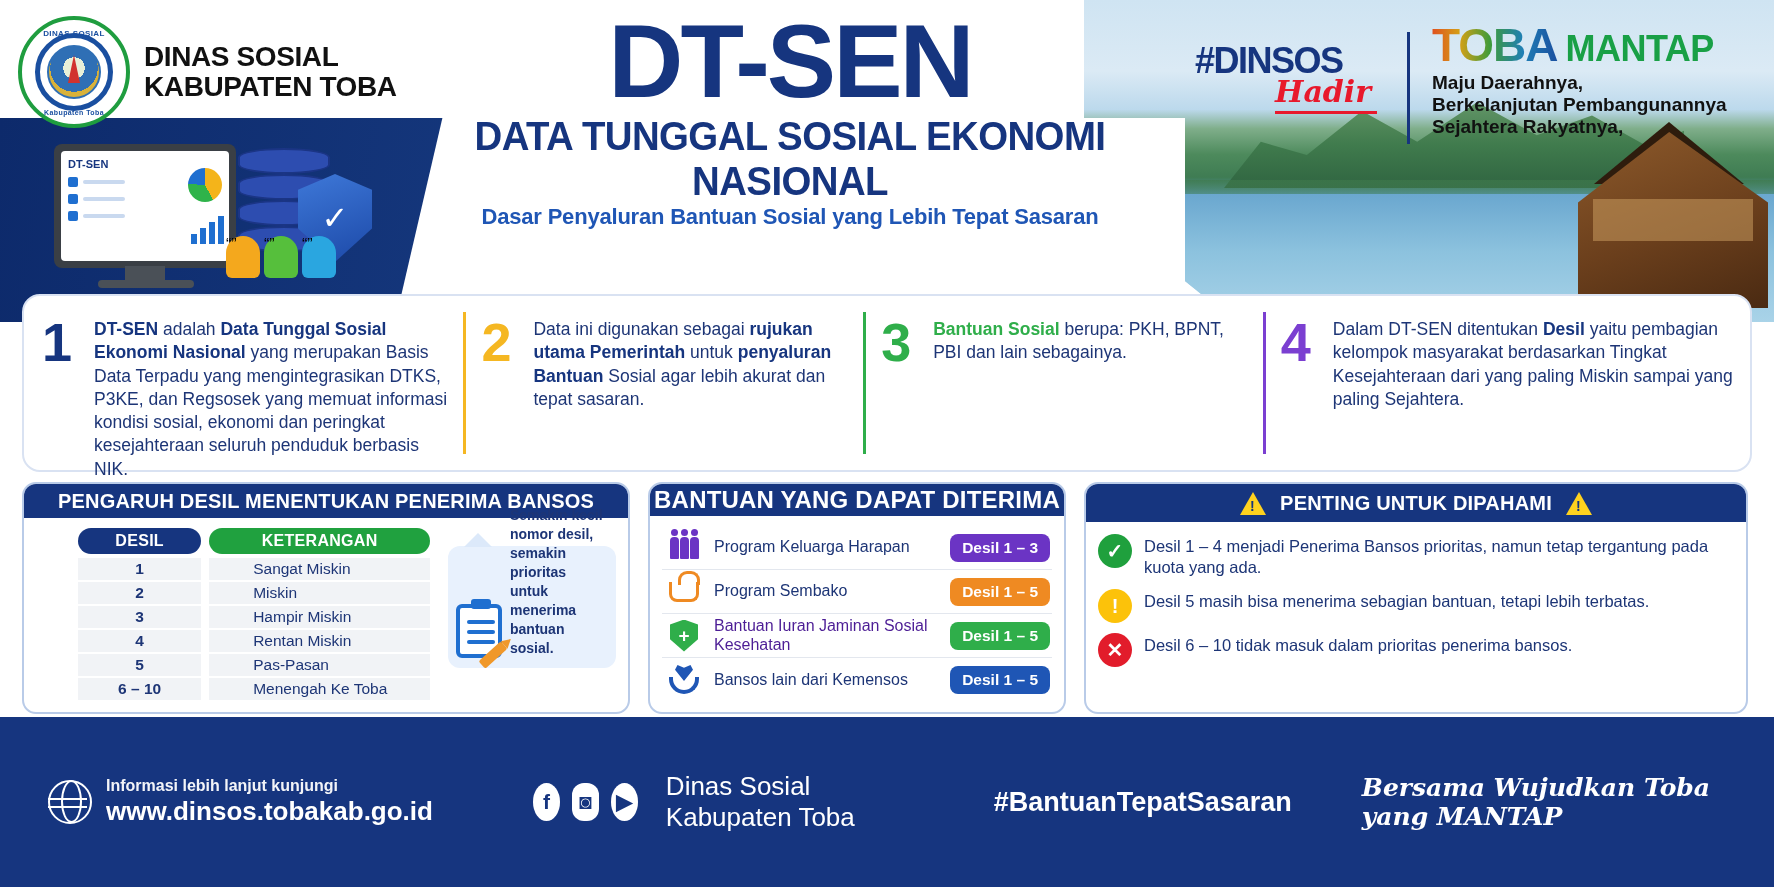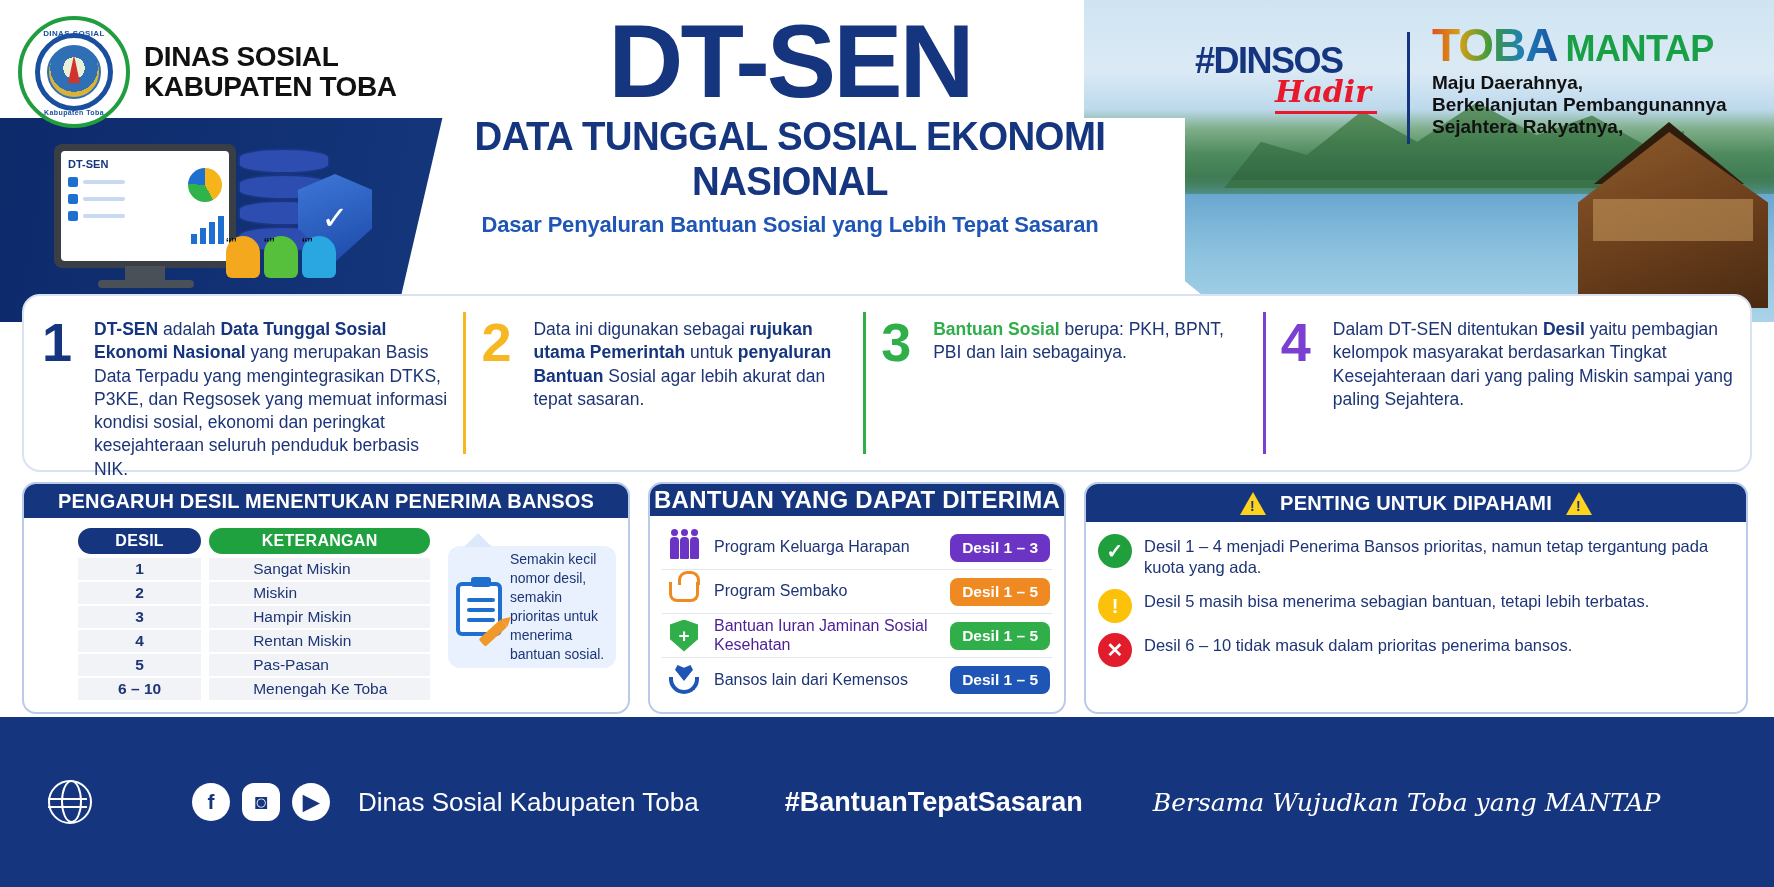--- a/index.html
+++ b/index.html
@@ -120,21 +120,21 @@
     font-size: 104px; font-weight: 900; color: #16357f;
     letter-spacing: -3px; line-height: .96;
   }
   .t-sub {
     font-size: 40px; font-weight: 900; color: #16357f;
     letter-spacing: -0.6px; margin-top: 2px;
     transform: scaleX(.96); transform-origin: center;
   }
   .t-tag {
     font-size: 22px; font-weight: 700; color: #1f56b5;
-    margin-top: 8px; letter-spacing: -0.2px;
+    letter-spacing: -0.2px;
   }
 
   .brand-right {
     position: absolute; left: 1195px; top: 22px;
     display: flex; align-items: flex-start; gap: 22px;
   }
   .hash-wrap { position: relative; width: 190px; padding-top: 18px; }
   .hash-line {
     font-size: 36px; font-weight: 900; color: #16357f; letter-spacing: -1.5px;
   }
@@ -270,22 +270,23 @@
   .td {
     height: 24px; background: #f1f3f6; border-bottom: 2px solid #ffffff;
     font-size: 15.5px; color: #1d3576; display: flex; align-items: center;
   }
   .td-desil { width: 124px; justify-content: center; font-weight: 700; }
   .td-ket { width: 222px; padding-left: 44px; }
 
   .tip {
     width: 186px; margin-left: 18px; margin-top: 18px;
     background: #e8f1fd; border-radius: 12px; padding: 10px 10px 10px 8px;
-    display: flex; gap: 8px; align-items: center; position: relative;
+    display: flex; gap: 8px; align-items: flex-end; position: relative;
     height: 122px;
+    font-weight: bold;
   }
   .tip:before {
     content: ""; position: absolute; left: 16px; top: -13px;
     border-left: 14px solid transparent; border-right: 14px solid transparent;
     border-bottom: 14px solid #dce9fa;
   }
   .clip {
     width: 46px; height: 54px; background: #ffffff; border: 4px solid #1f6fd0;
     border-radius: 6px; position: relative; flex: none; margin-top: 4px;
   }
@@ -395,21 +396,21 @@
   .sbtn {
     width: 38px; height: 38px; border-radius: 50%; background: #ffffff; color: #16357f;
     display: flex; align-items: center; justify-content: center;
     font-size: 21px; font-weight: 900;
   }
   .sbtn.ig { border-radius: 12px; }
   .f-org { font-size: 26px; font-weight: 400; margin-left: 16px; }
   .f-hash { font-size: 27px; font-weight: 900; margin-left: 86px; }
   .f-slogan {
     font-family: "DejaVu Serif", serif; font-style: italic;
-    font-size: 25px; font-weight: 400; margin-left: 70px;
+    font-size: 25px; font-weight: 700; margin-left: 70px;
   }
 </style>
 </head>
 <body>
 
 <div class="poster">
 
   <div class="header">
     <div class="hero-photo">
       <div class="hero-mountain"></div>
@@ -648,20 +649,24 @@
           </div>
         </div>
       </div>
     </div>
 
   </div>
 
   <div class="footer">
     <div class="f-web">
       <div class="globe"></div>
+      <div class="f-web-lines">
+        <div>Informasi lebih lanjut kunjungi</div>
+        <div>www.dinsos.tobakab.go.id</div>
+      </div>
     </div>
 
     <div class="f-social">
       <div class="sbtn">f</div>
       <div class="sbtn ig">◙</div>
       <div class="sbtn">▶</div>
       <div class="f-org">Dinas Sosial Kabupaten Toba</div>
     </div>
 
     <div class="f-hash">#BantuanTepatSasaran</div>

